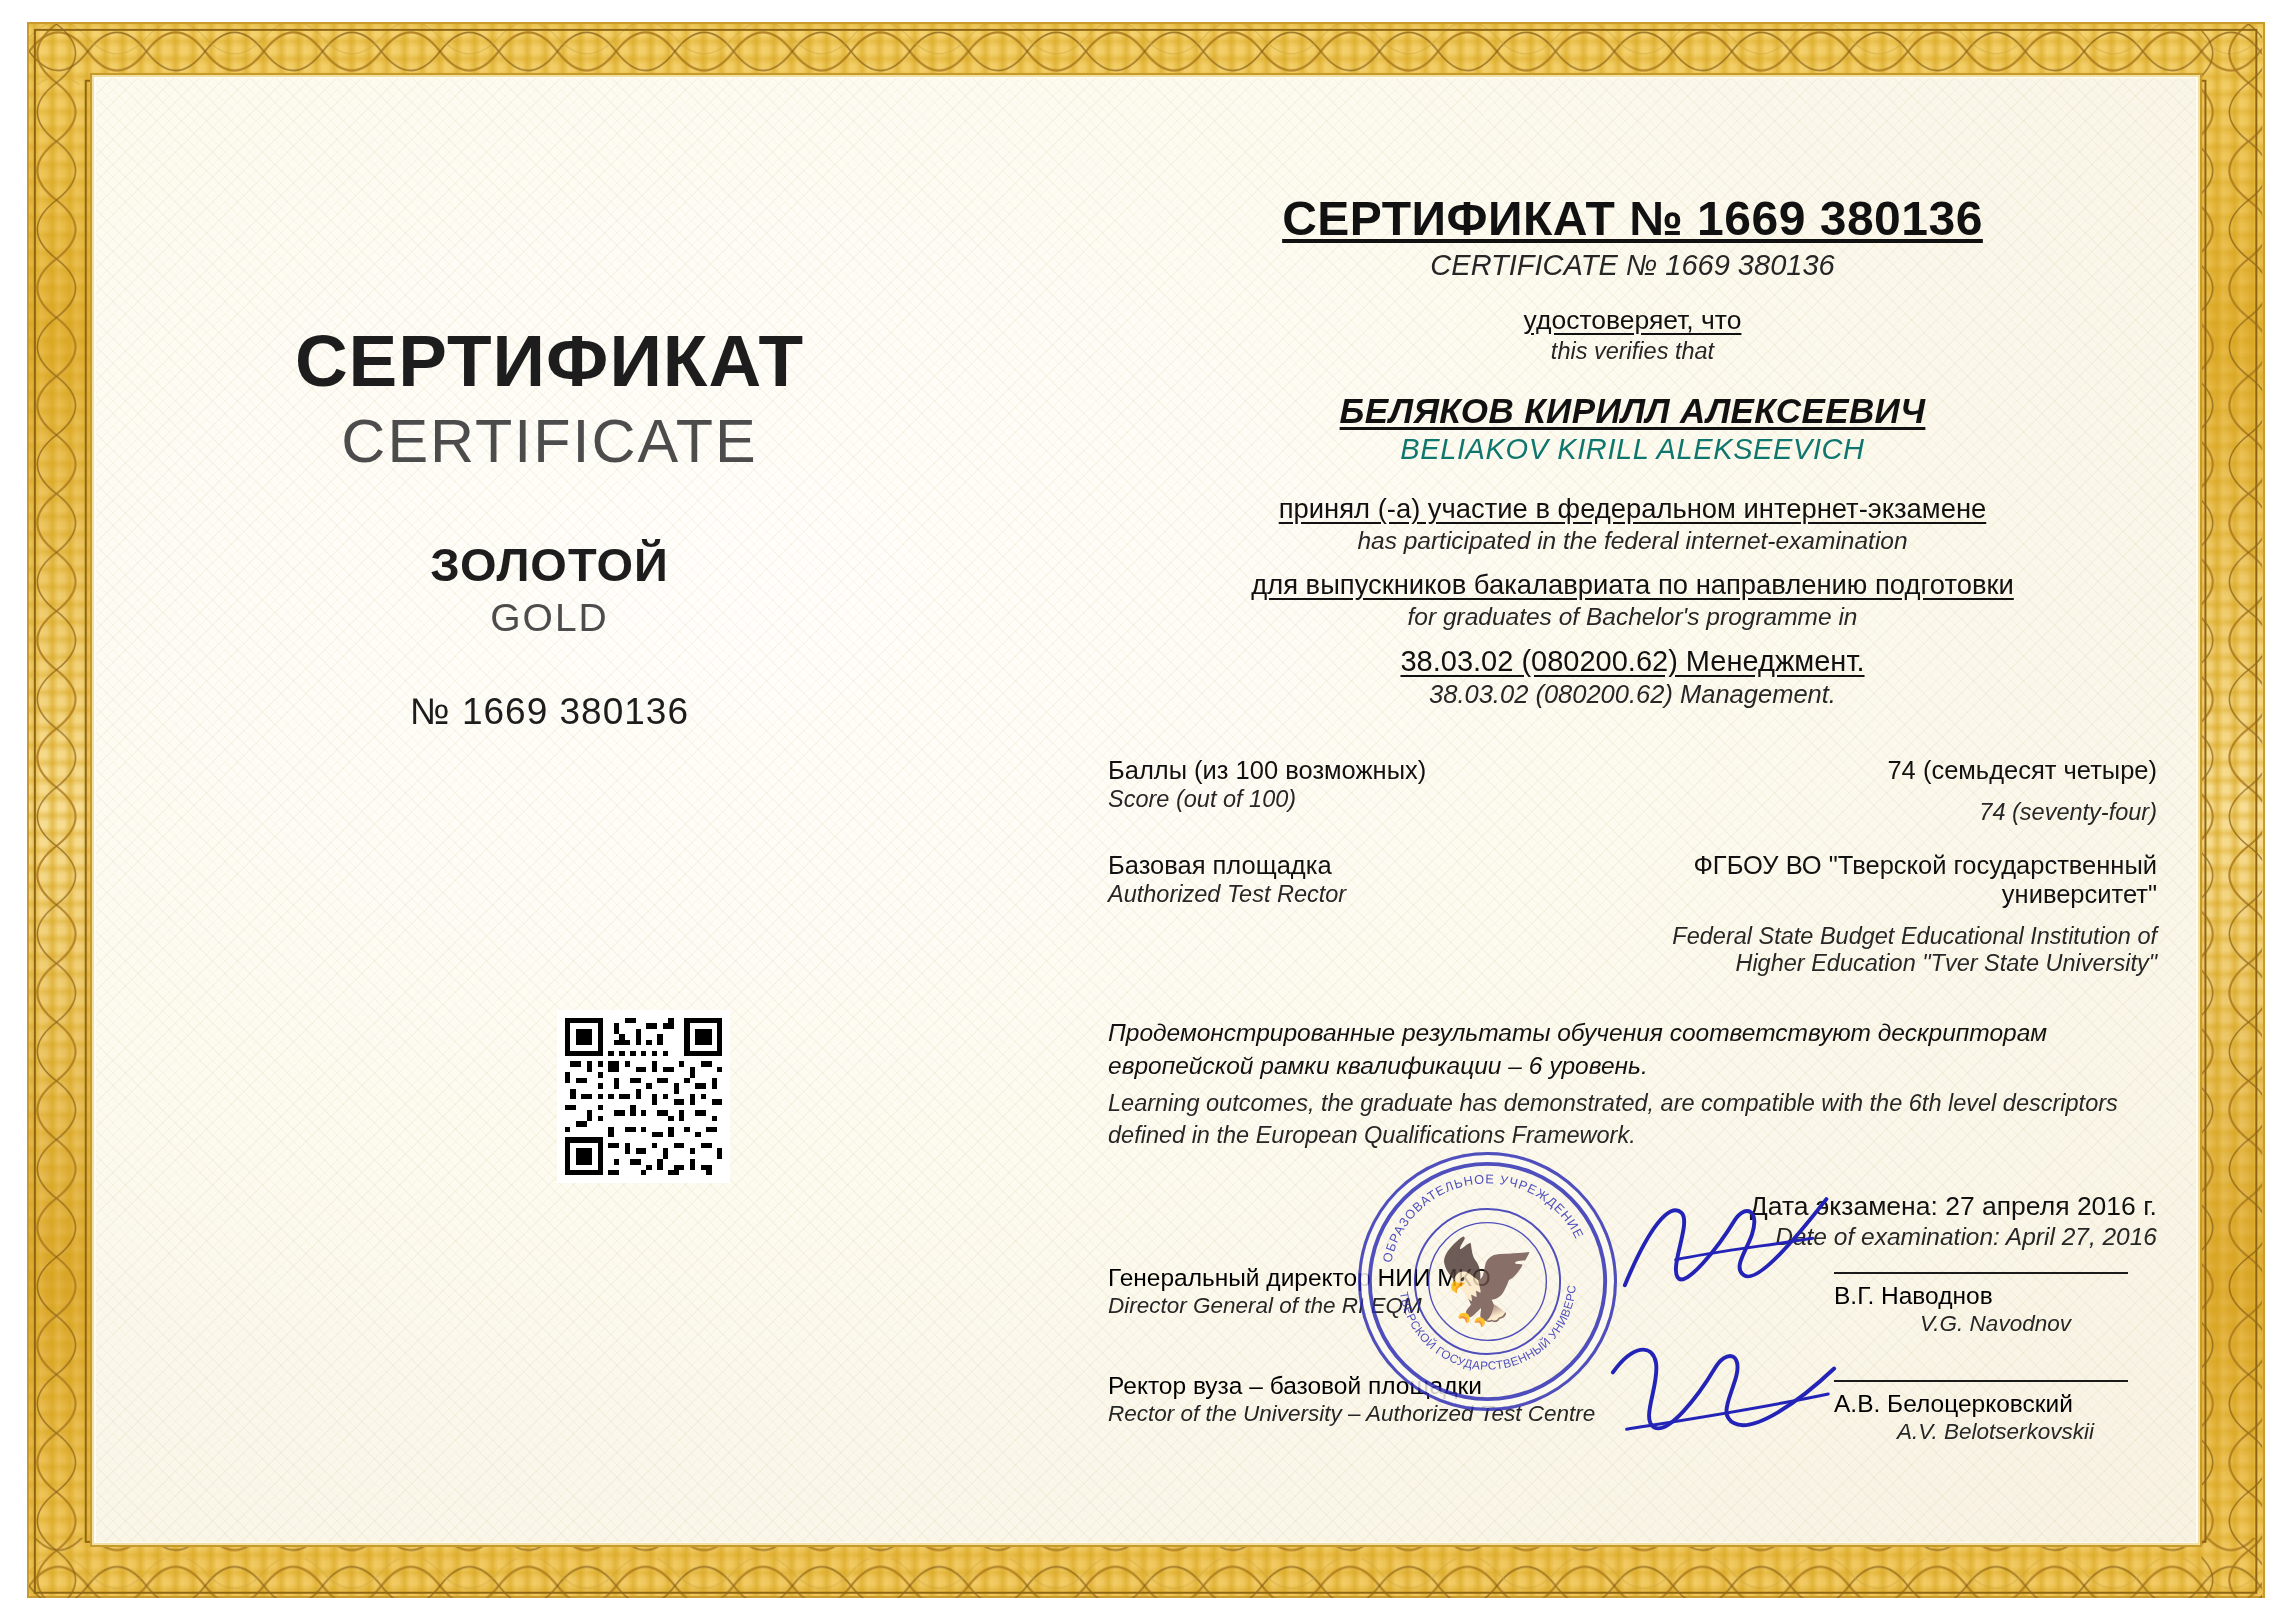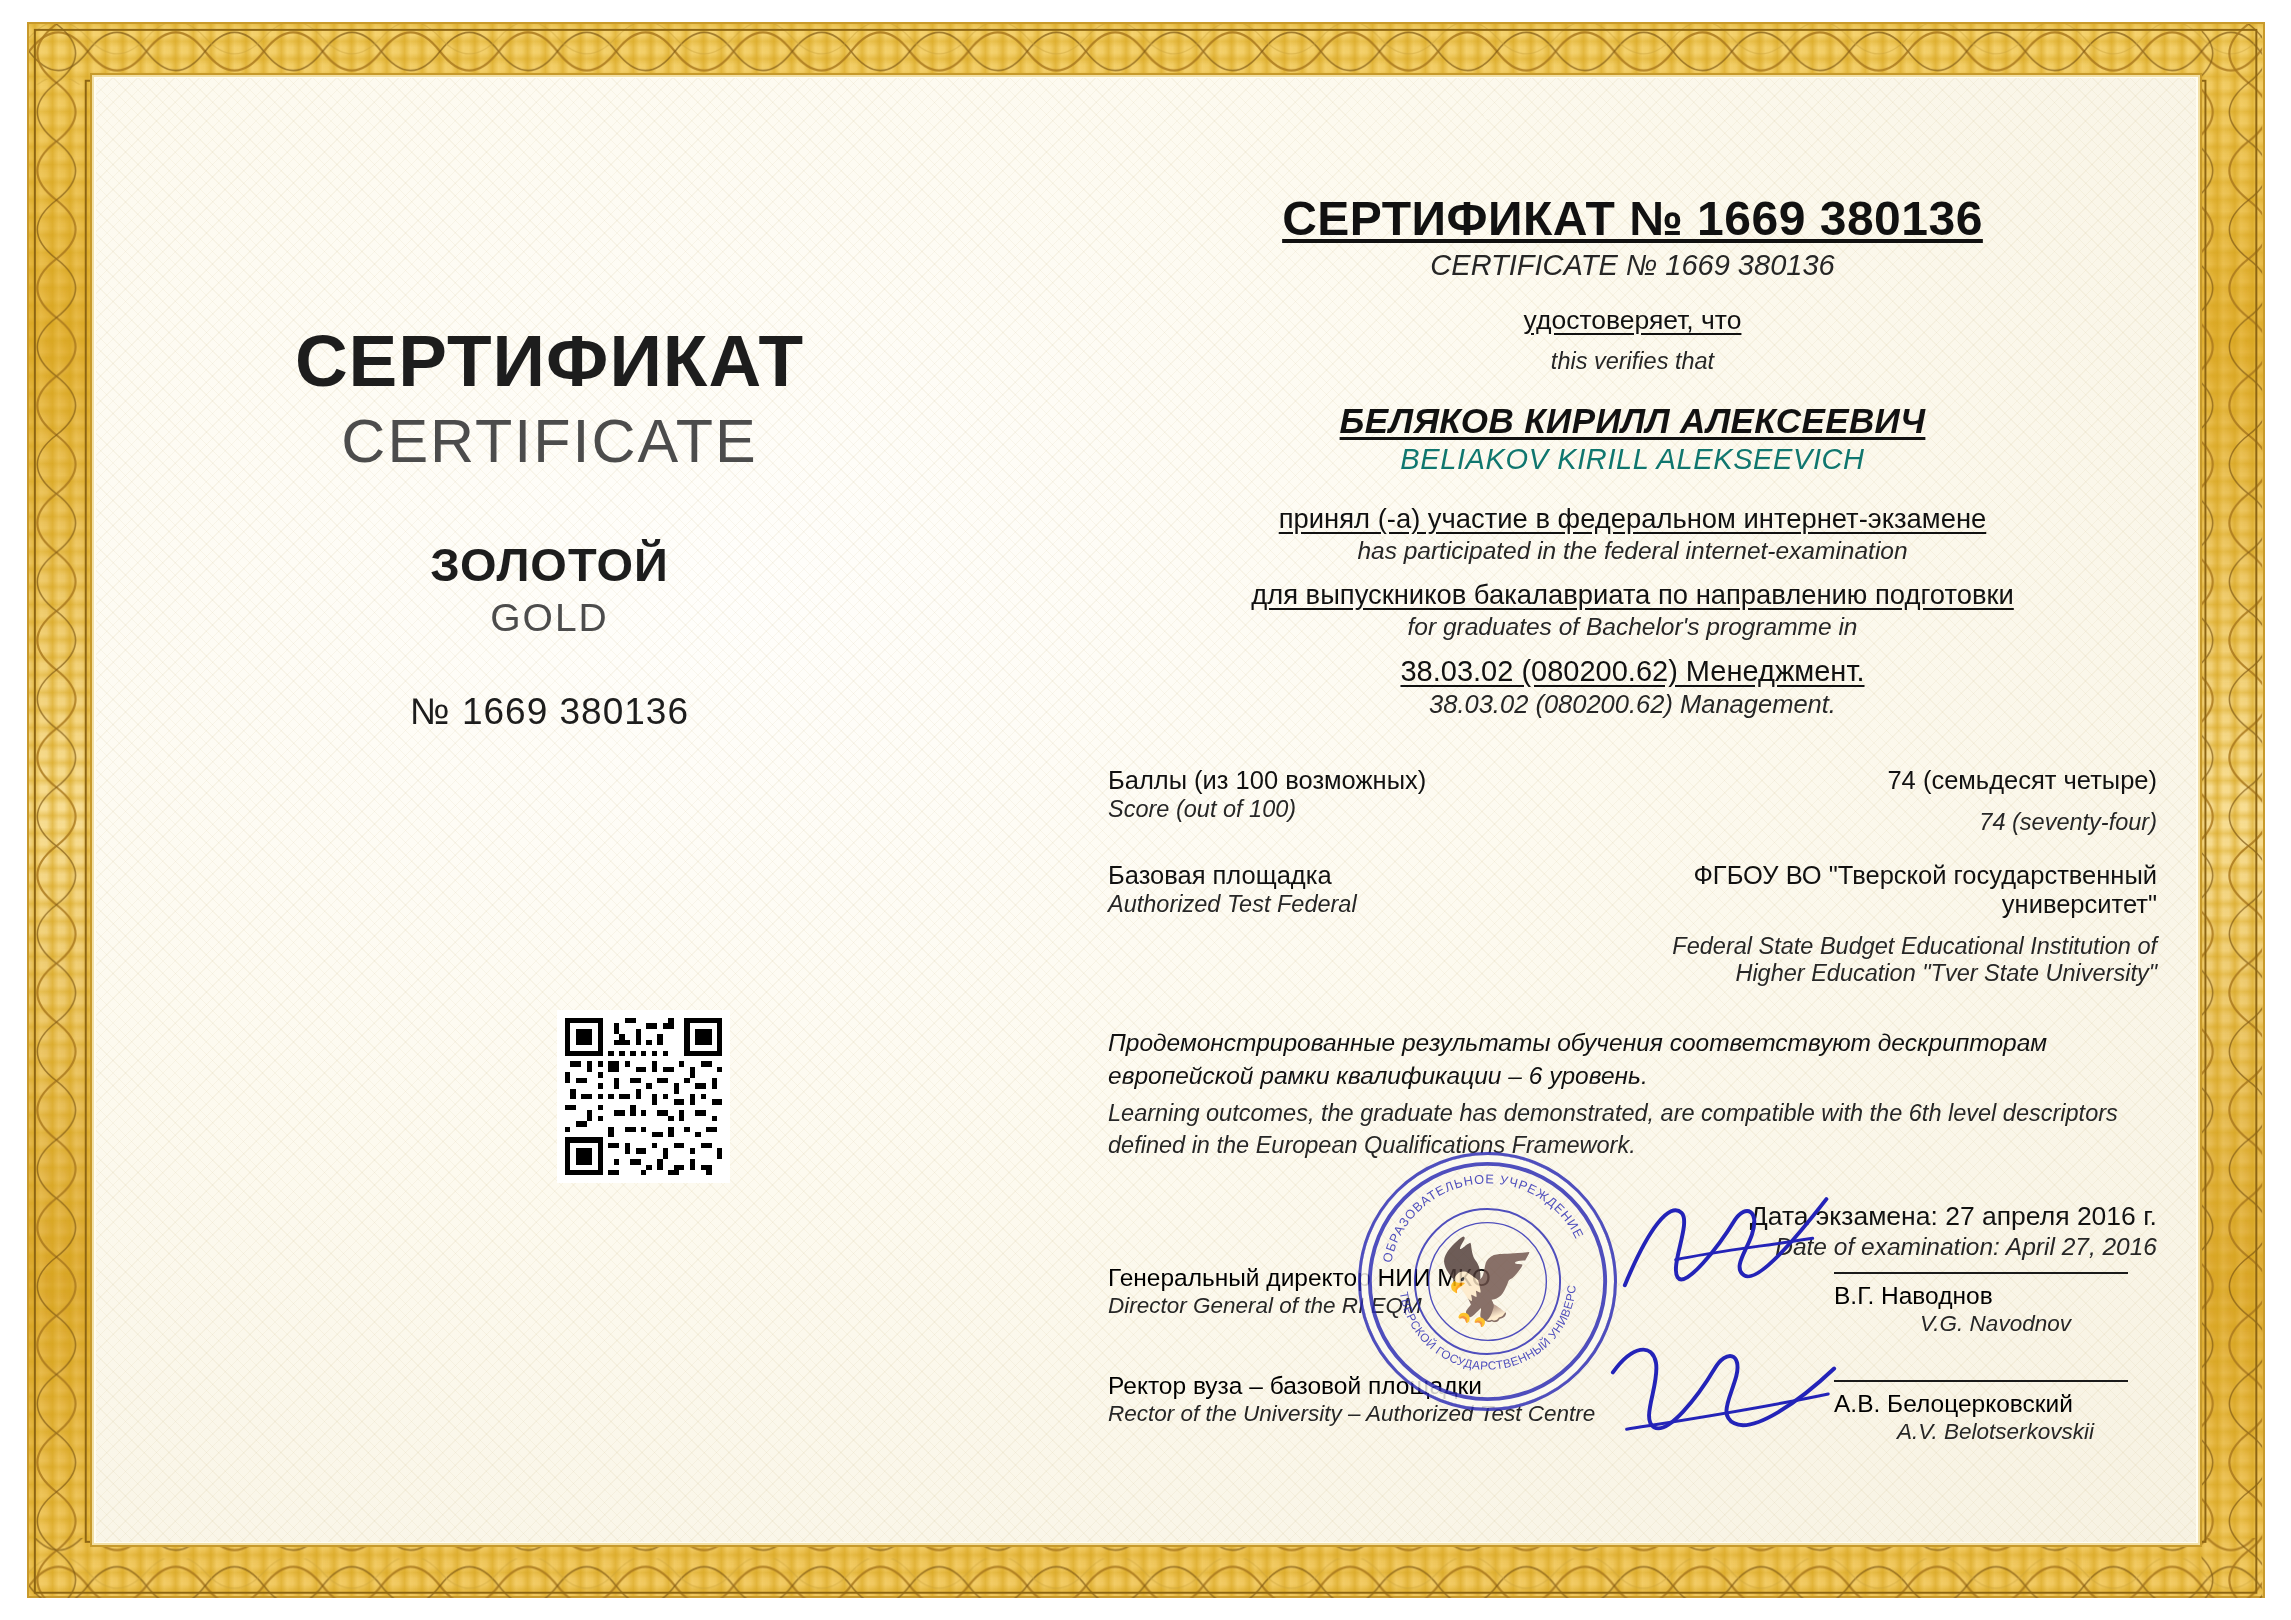--- a/index.html
+++ b/index.html
@@ -170,21 +170,21 @@
     margin-top: 2.9px;
   }
   .verify-ru {
     font-size: 26.5px;
     margin-top: 23.5px;
   }
   .verify-en {
     font-size: 23.5px;
     font-style: italic;
     color: #262626;
-    margin-top: 12px;
+    margin-top: 2px;
   }
   .name-ru {
     font-size: 35px;
     font-weight: bold;
     font-style: italic;
     margin-top: 25.5px;
     letter-spacing: 0.4px;
   }
   .name-en {
     font-size: 29px;
@@ -517,21 +517,21 @@
         </div>
         <div class="val">
           <div class="val-ru">74 (семьдесят четыре)</div>
           <div class="val-en">74 (seventy-four)</div>
         </div>
       </div>
 
       <div class="row">
         <div class="lbl">
           <div class="lbl-ru">Базовая площадка</div>
-          <div class="lbl-en">Authorized Test Federal</div>
+          <div class="lbl-en">Authorized Test Rector</div>
         </div>
         <div class="val val-narrow">
           <div class="val-ru">ФГБОУ ВО "Тверской государственный университет"</div>
           <div class="val-en">Federal State Budget Educational Institution of Higher Education "Tver State University"</div>
         </div>
       </div>
     </div>
 
     <div class="eqf">
       <div class="eqf-ru">Продемонстрированные результаты обучения соответствуют дескрипторам европейской рамки квалификации – 6 уровень.</div>

